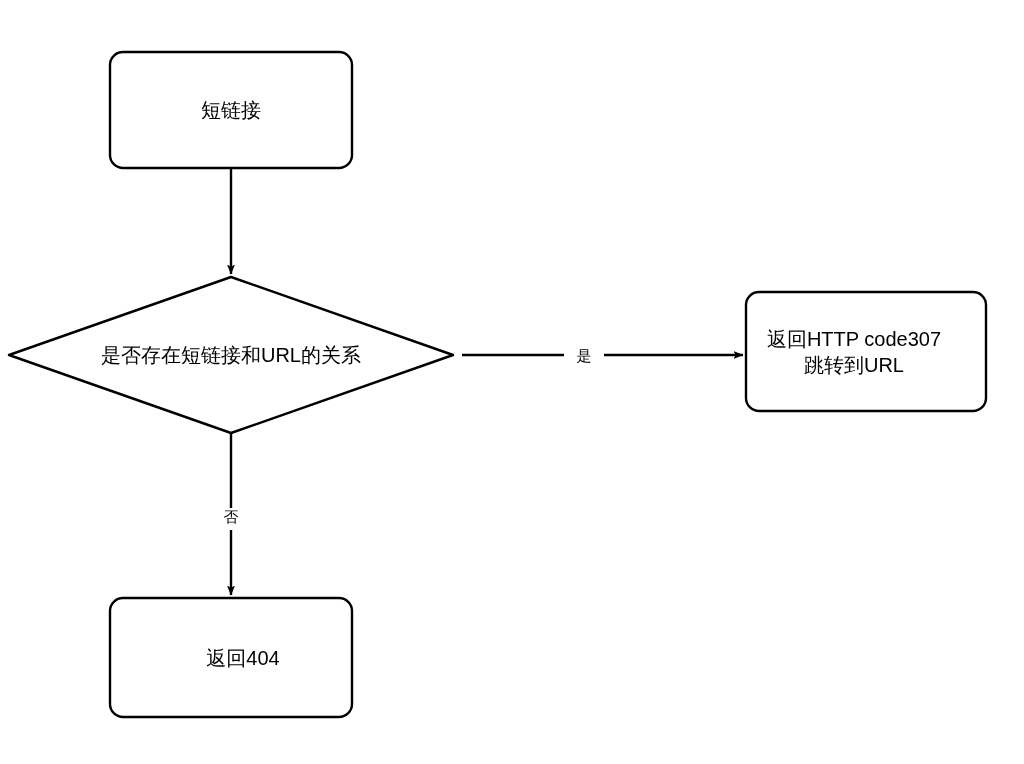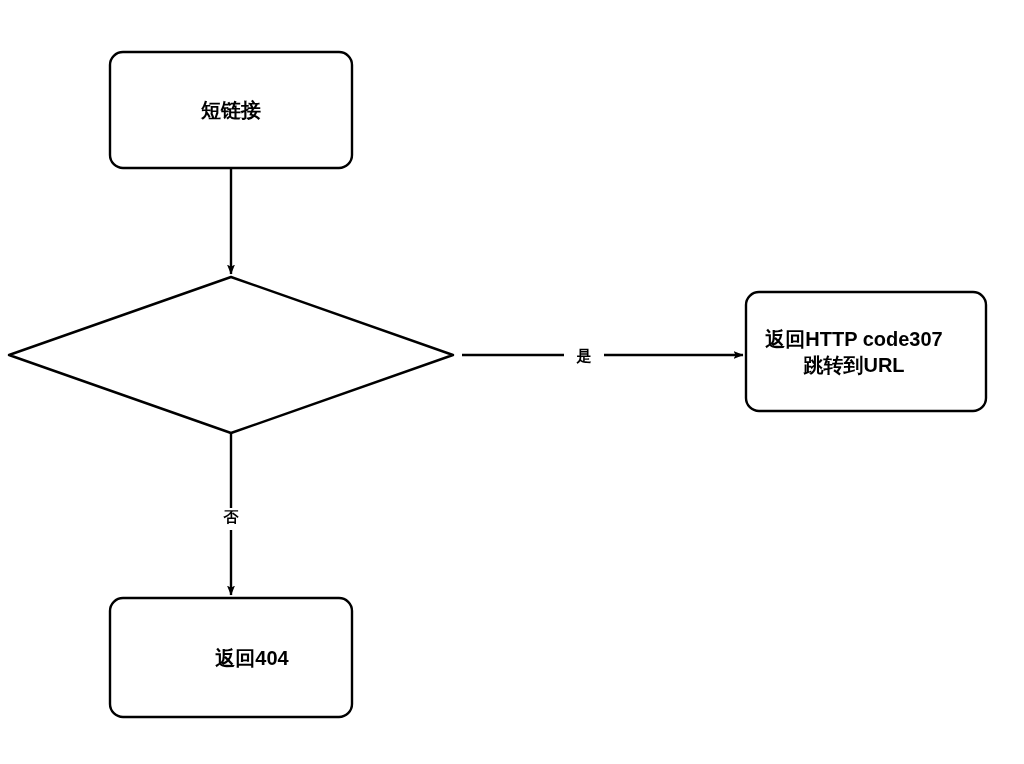--- a/index.html
+++ b/index.html
@@ -11,21 +11,20 @@
     width: 1024px;
     height: 764px;
     font-family: "Liberation Sans", "DejaVu Sans", sans-serif;
     color: #000000;
     overflow: hidden;
   }
   #flow-canvas {
     position: relative;
     width: 1024px;
     height: 764px;
-    font-weight: bold;
   }
   #flow-svg {
     position: absolute;
     top: 0;
     left: 0;
     width: 1024px;
     height: 764px;
   }
   .node-label {
     position: absolute;
@@ -45,21 +44,21 @@
     line-height: 17px;
     color: #000000;
     text-align: center;
     background: #ffffff;
     pointer-events: none;
   }
   
   #node-start-label   { left: 110px; top: 52px;  width: 242px; height: 116px; }
   #node-decision-label{ left: 9px;   top: 330px; width: 444px; height: 50px; }
   #node-redirect-label{ left: 746px; top: 292px; width: 216px; height: 119px; }
-  #node-notfound-label{ left: 119px; top: 598px; width: 266px; height: 119px; }
+  #node-notfound-label{ left: 110px; top: 598px; width: 266px; height: 119px; }
   #edge-label-yes     { left: 564px; top: 347px; width: 40px; height: 22px; }
   #edge-label-no      { left: 211px; top: 508px; width: 40px; height: 22px; }
 </style>
 </head>
 <body>
 
 <div id="flow-canvas">
 
   <svg id="flow-svg" viewBox="0 0 1024 764" xmlns="http://www.w3.org/2000/svg">
     <defs>
@@ -78,20 +77,21 @@
 
     <line x1="231" y1="168" x2="231" y2="274" stroke="#000000" stroke-width="2.4" marker-end="url(#arrowhead)"></line>
 
     <line x1="462" y1="355" x2="743" y2="355" stroke="#000000" stroke-width="2.4" marker-end="url(#arrowhead)"></line>
 
     <line x1="231" y1="433" x2="231" y2="595" stroke="#000000" stroke-width="2.4" marker-end="url(#arrowhead)"></line>
   </svg>
 
   <div class="node-label" id="node-start-label">短链接</div>
 
+  <div class="node-label" id="node-decision-label">是否存在短链接和URL的关系</div>
 
   <div class="node-label" id="node-redirect-label">返回HTTP code307
 跳转到URL</div>
 
   <div class="node-label" id="node-notfound-label">返回404</div>
 
   <div class="edge-label" id="edge-label-yes">是</div>
 
   <div class="edge-label" id="edge-label-no">否</div>
 

